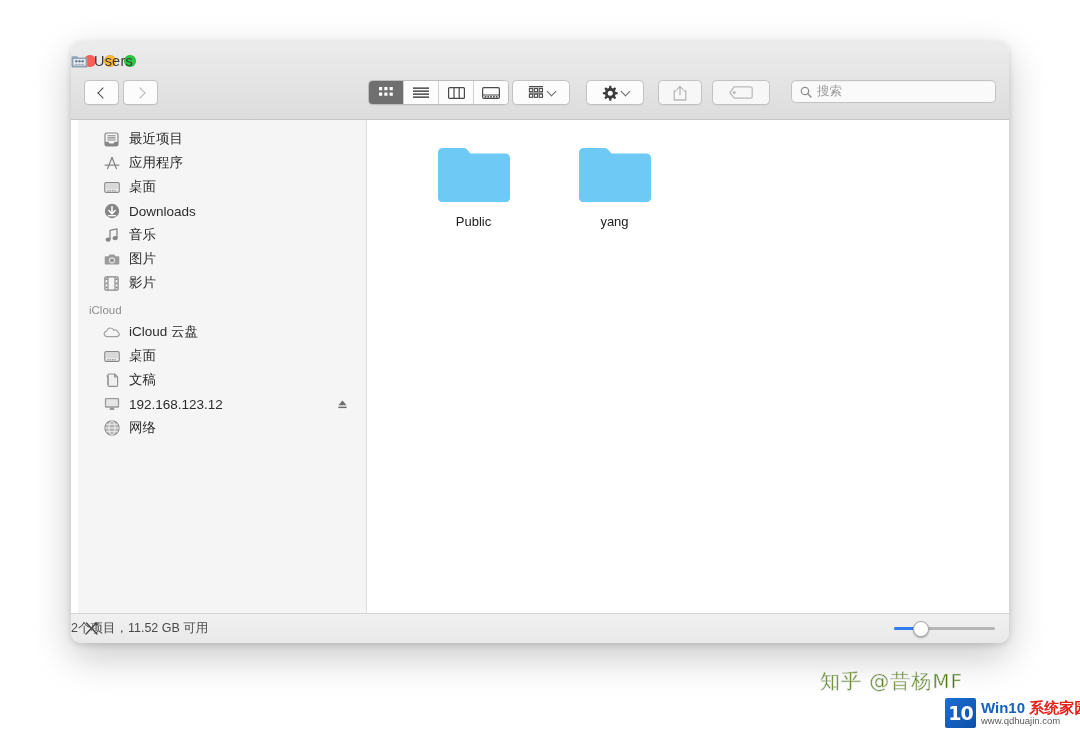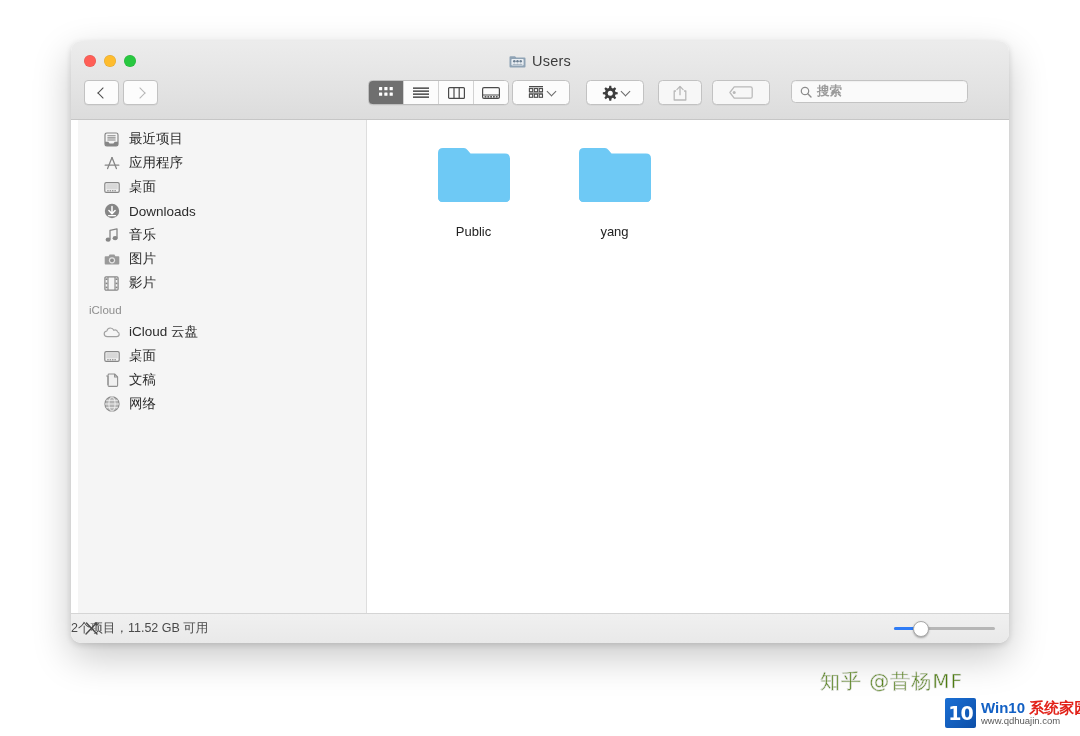--- a/index.html
+++ b/index.html
@@ -62,21 +62,21 @@
 
   .win-title {
     position: absolute;
     left: 0; right: 0;
     top: 12px;
     text-align: center;
     font-size: 14.5px;
     color: #3b3b3b;
     display: flex;
     align-items: center;
-    justify-content: center;
+    justify-content: flex-start;
     gap: 6px;
     font-weight: 400;
     letter-spacing: 0.2px;
   }
   .users-folder-icon {
     width: 17px; height: 15px;
     position: relative;
     display: inline-block;
     vertical-align: middle;
   }
@@ -159,32 +159,31 @@
     border-right: 1.4px solid #6a6a6a;
     border-bottom: 1.4px solid #6a6a6a;
     transform: rotate(45deg);
     margin-top: -3px;
   }
 
   .searchfield {
     position: absolute;
     left: 720px;
     top: 39px;
-    width: 177px;
+    width: 205px;
     height: 23px;
     background: #fafafa;
     border: 0.5px solid #c3c3c3;
     border-radius: 4.5px;
     display: flex;
     align-items: center;
     padding: 0 8px;
     box-sizing: border-box;
     gap: 5px;
     box-shadow: inset 0 1px 1px rgba(0,0,0,0.04);
-    font-weight: bold;
   }
   .search-ph {
     font-size: 12.5px;
     color: #9a9a9a;
   }
 
   
   .body-row {
     flex: 1 1 auto;
     display: flex;
@@ -257,21 +256,21 @@
     align-items: center;
     cursor: default;
     padding-top: 2px;
   }
   .folder-ico {
     width: 76px;
     height: 62px;
     position: relative;
   }
   .file-name {
-    margin-top: 18px;
+    margin-top: 8px;
     font-size: 13px;
     color: #222222;
     text-align: center;
     white-space: nowrap;
   }
 
   
   .statusbar {
     height: 29px;
     flex: 0 0 29px;
@@ -641,20 +640,36 @@
             <svg width="15" height="15" viewBox="0 0 15 15">
               <path d="M5.0 1.0 L10.6 1.0 L13.6 4.0 L13.6 12.5 Q13.6 13.4 12.7 13.4 L5.0 13.4 Q4.1 13.4 4.1 12.5 L4.1 1.9 Q4.1 1.0 5.0 1.0 Z" fill="#f0f0f0" stroke="#909090" stroke-width="1.1" stroke-linejoin="round"></path>
               <path d="M10.6 1.0 L10.6 4.0 L13.6 4.0" fill="none" stroke="#909090" stroke-width="1.1" stroke-linejoin="round"></path>
               <path d="M2.2 3.0 L3.9 3.0 L3.9 12.0" fill="none" stroke="#909090" stroke-width="1.0"></path>
             </svg>
           </span>
           <span class="sb-label">文稿</span>
         </div>
 
 
+        <div class="sb-item">
+          <span class="sb-icon">
+            <svg width="16" height="14" viewBox="0 0 16 14">
+              <rect x="0.9" y="0.9" width="14.2" height="9.9" rx="1.1" fill="#9a9a9a"></rect>
+              <rect x="2.2" y="2.2" width="11.6" height="7.0" fill="#e6e6e6"></rect>
+              <path d="M6.0 10.8 L10.0 10.8 L10.5 13.0 L5.5 13.0 Z" fill="#9a9a9a"></path>
+            </svg>
+          </span>
+          <span class="sb-label">192.168.123.12</span>
+          <span class="sb-eject">
+            <svg width="11" height="11" viewBox="0 0 11 11">
+              <path d="M5.5 1.4 L9.6 6.2 L1.4 6.2 Z" fill="#6e6e6e"></path>
+              <rect x="1.4" y="7.6" width="8.2" height="1.5" fill="#6e6e6e"></rect>
+            </svg>
+          </span>
+        </div>
 
         <div class="sb-item">
           <span class="sb-icon">
             <svg width="16" height="16" viewBox="0 0 16 16">
               <circle cx="8" cy="8" r="7.1" fill="#b4b4b4"></circle>
               <circle cx="8" cy="8" r="7.1" fill="none" stroke="#8c8c8c" stroke-width="1.1"></circle>
               <ellipse cx="8" cy="8" rx="3.1" ry="7.1" fill="none" stroke="#f0f0f0" stroke-width="1"></ellipse>
               <line x1="0.9" y1="8" x2="15.1" y2="8" stroke="#f0f0f0" stroke-width="1"></line>
               <line x1="2.2" y1="4.3" x2="13.8" y2="4.3" stroke="#f0f0f0" stroke-width="0.9"></line>
               <line x1="2.2" y1="11.7" x2="13.8" y2="11.7" stroke="#f0f0f0" stroke-width="0.9"></line>

